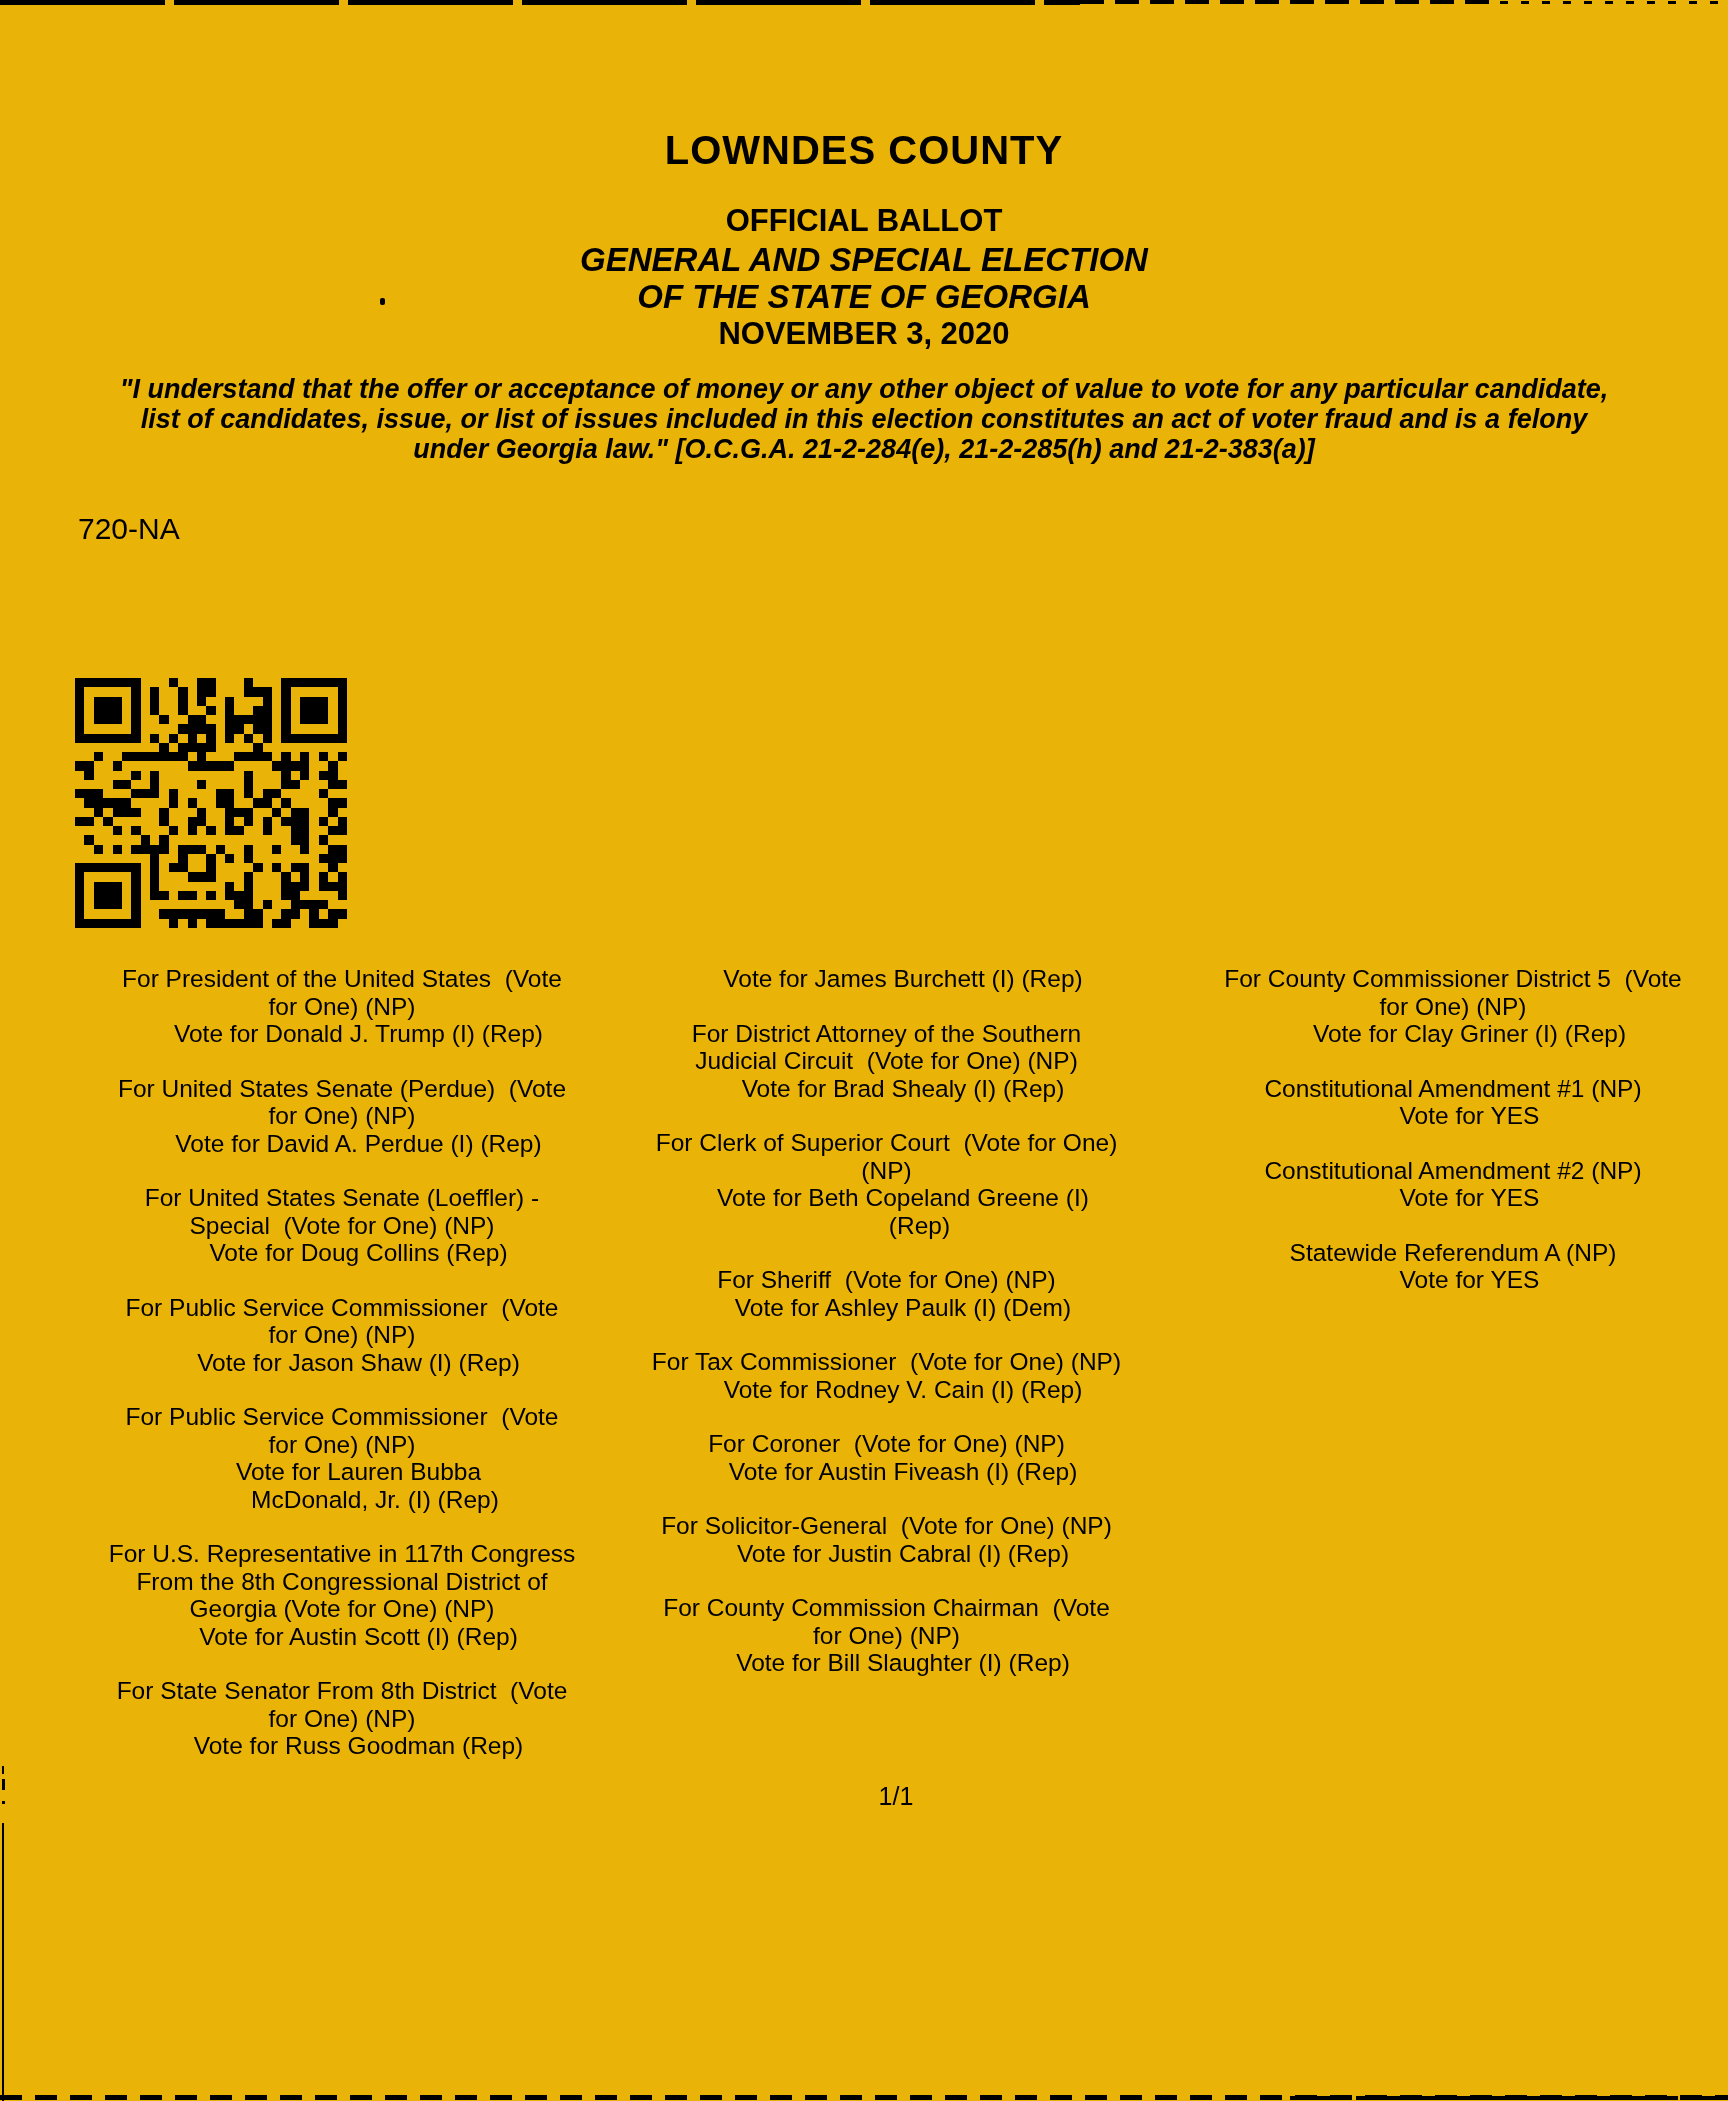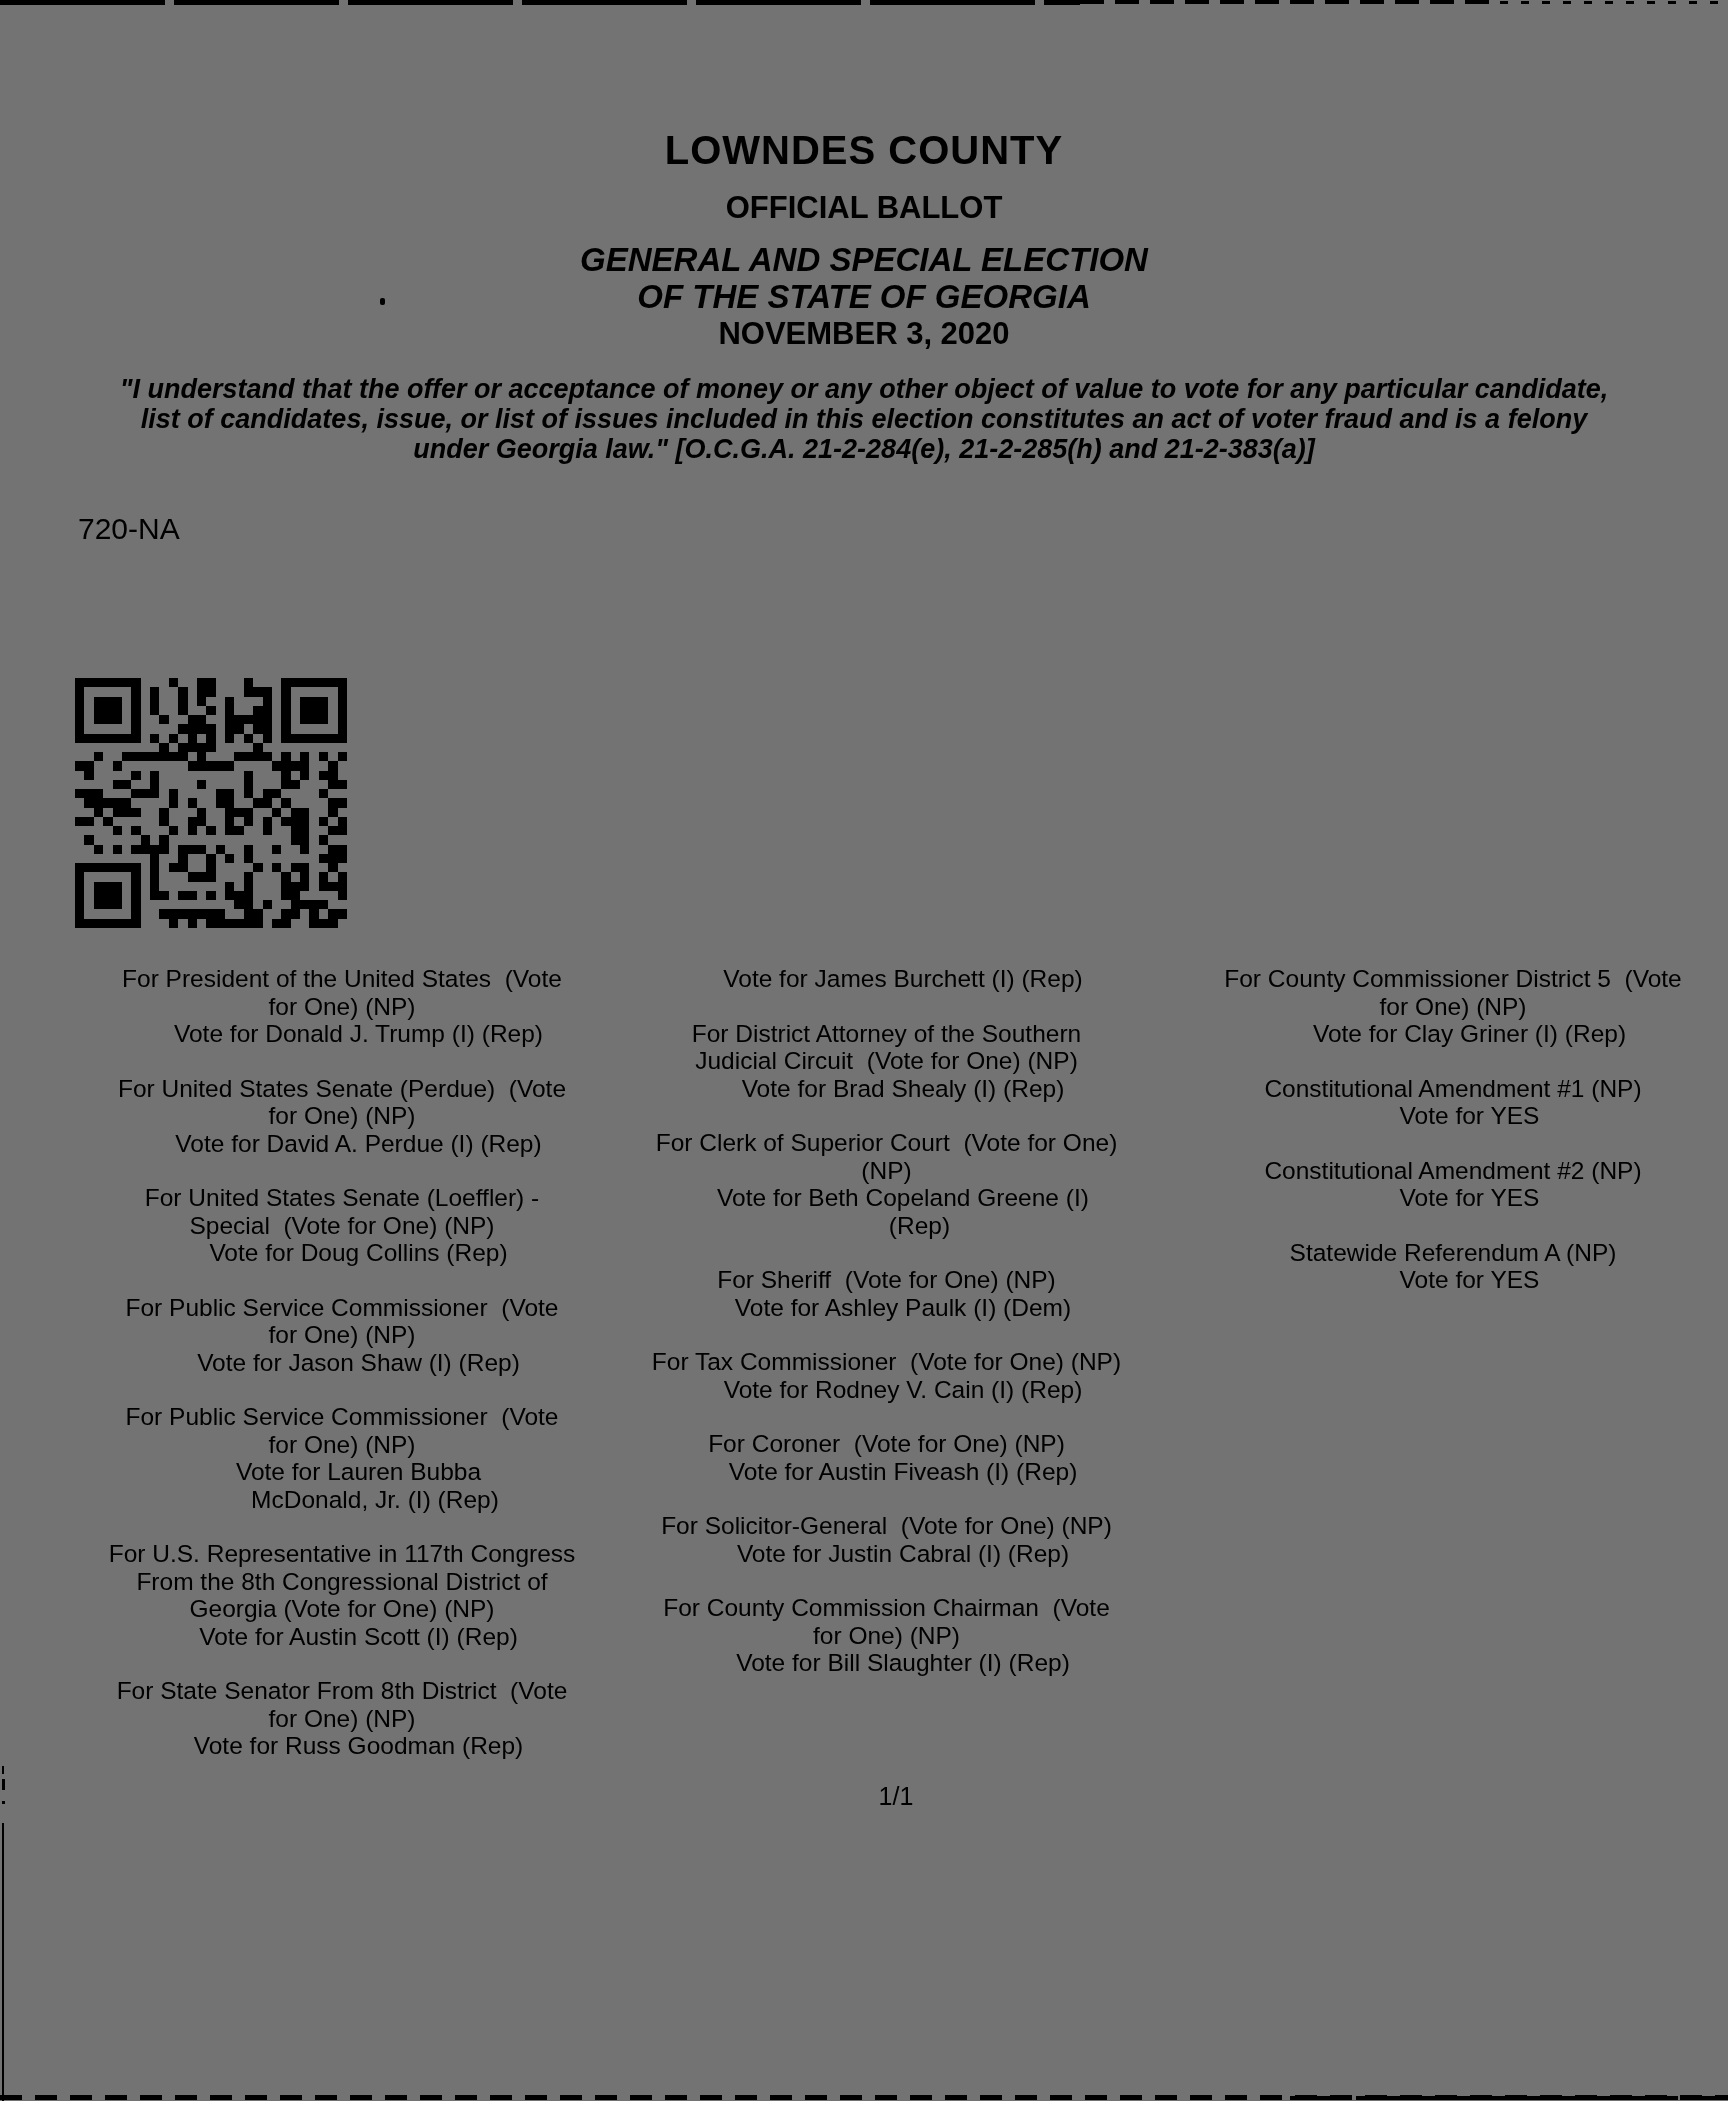--- a/index.html
+++ b/index.html
@@ -1,27 +1,27 @@
 <!DOCTYPE html>
 <html><head>
 <meta charset="utf-8">
 <style>
   html,body{margin:0;padding:0;background:#e8e8e8;}
   .page{
     position:relative;
     width:1728px;height:2101px;
-    background:#737373;
+    background:#eab308;
     overflow:hidden;
     font-family:"Liberation Sans", sans-serif;
     color:#000;
   }
   
   .hdr{position:absolute;left:0;width:1728px;text-align:center;font-weight:bold;white-space:pre-wrap;}
   .county{top:128px;font-size:40px;letter-spacing:1px;}
-  .official{top:190px;font-size:31px;}
+  .official{top:203px;font-size:31px;}
   .election{top:241px;font-size:33px;line-height:37px;font-style:italic;}
   .edate{top:316px;font-size:31px;}
   
   .disclaimer{
     position:absolute;top:374px;left:34px;width:1660px;
     text-align:center;font-style:italic;font-weight:bold;
     font-size:27px;line-height:30px;white-space:pre-wrap;
   }
   .precinct{position:absolute;left:78px;top:512px;font-size:30px;}
   

